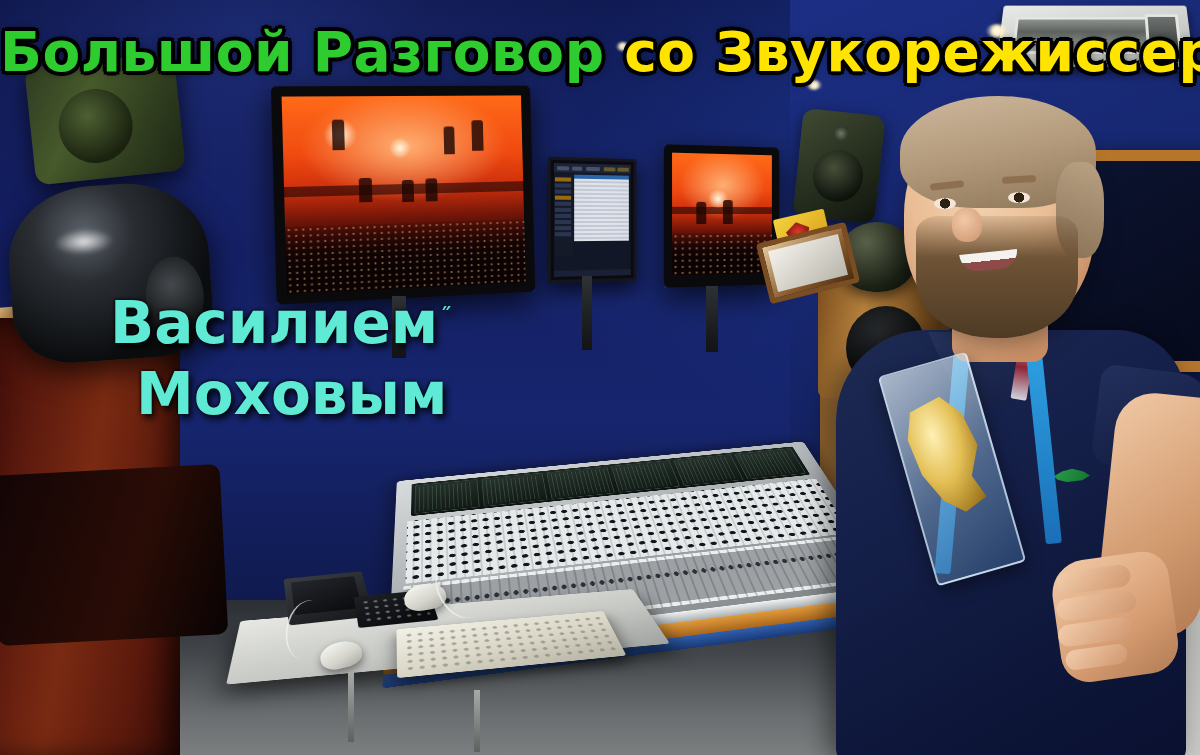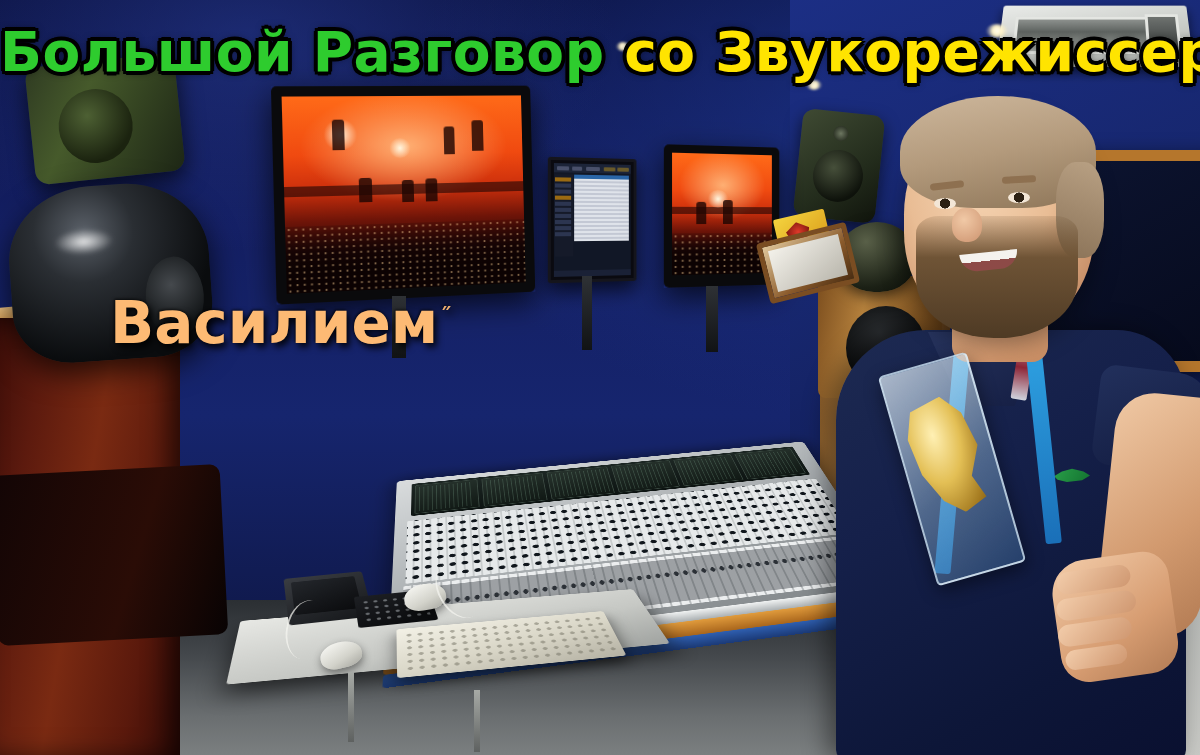--- a/index.html
+++ b/index.html
@@ -386,21 +386,21 @@
   .title .g{color:#2ecc2e;}
   .title .y{color:#ffe400;}
   .title span{
     text-shadow:
       -3px -3px 0 #000, 3px -3px 0 #000, -3px 3px 0 #000, 3px 3px 0 #000,
       -4px 0 0 #000, 4px 0 0 #000, 0 -4px 0 #000, 0 4px 0 #000,
       0 0 9px rgba(0,0,0,.9);
   }
   .guest{
     position:absolute;left:110px;top:292px;width:420px;
-    color:#fdba74;font-size:58px;font-weight:700;line-height:1.08;
+    color:#5eead4;font-size:58px;font-weight:700;line-height:1.08;
     text-shadow:3px 4px 7px rgba(0,0,0,.92), -1px -1px 3px rgba(0,0,0,.7);
   }
   .guest .l2{display:block;margin-left:26px;margin-top:8px;}
   .guest .mark{
     display:inline-block;vertical-align:super;font-size:22px;margin-left:2px;opacity:.95;
   }
   .brand{
     position:absolute;left:42px;top:672px;
     color:#ffe400;font-size:60px;font-weight:700;letter-spacing:0px;
     text-shadow:2px 3px 6px rgba(0,0,0,.85);
@@ -568,16 +568,17 @@
     <div class="award-base"></div>
   </div>
 
   <div class="title">
     <span class="g">Большой Разговор</span>
     <span class="y">со Звукорежиссером</span>
   </div>
 
   <div class="guest">
     <span>Василием</span><span class="mark">˝</span>
+    <span class="l2">Моховым</span>
   </div>
 
 
 </div>
 
 </body></html>

